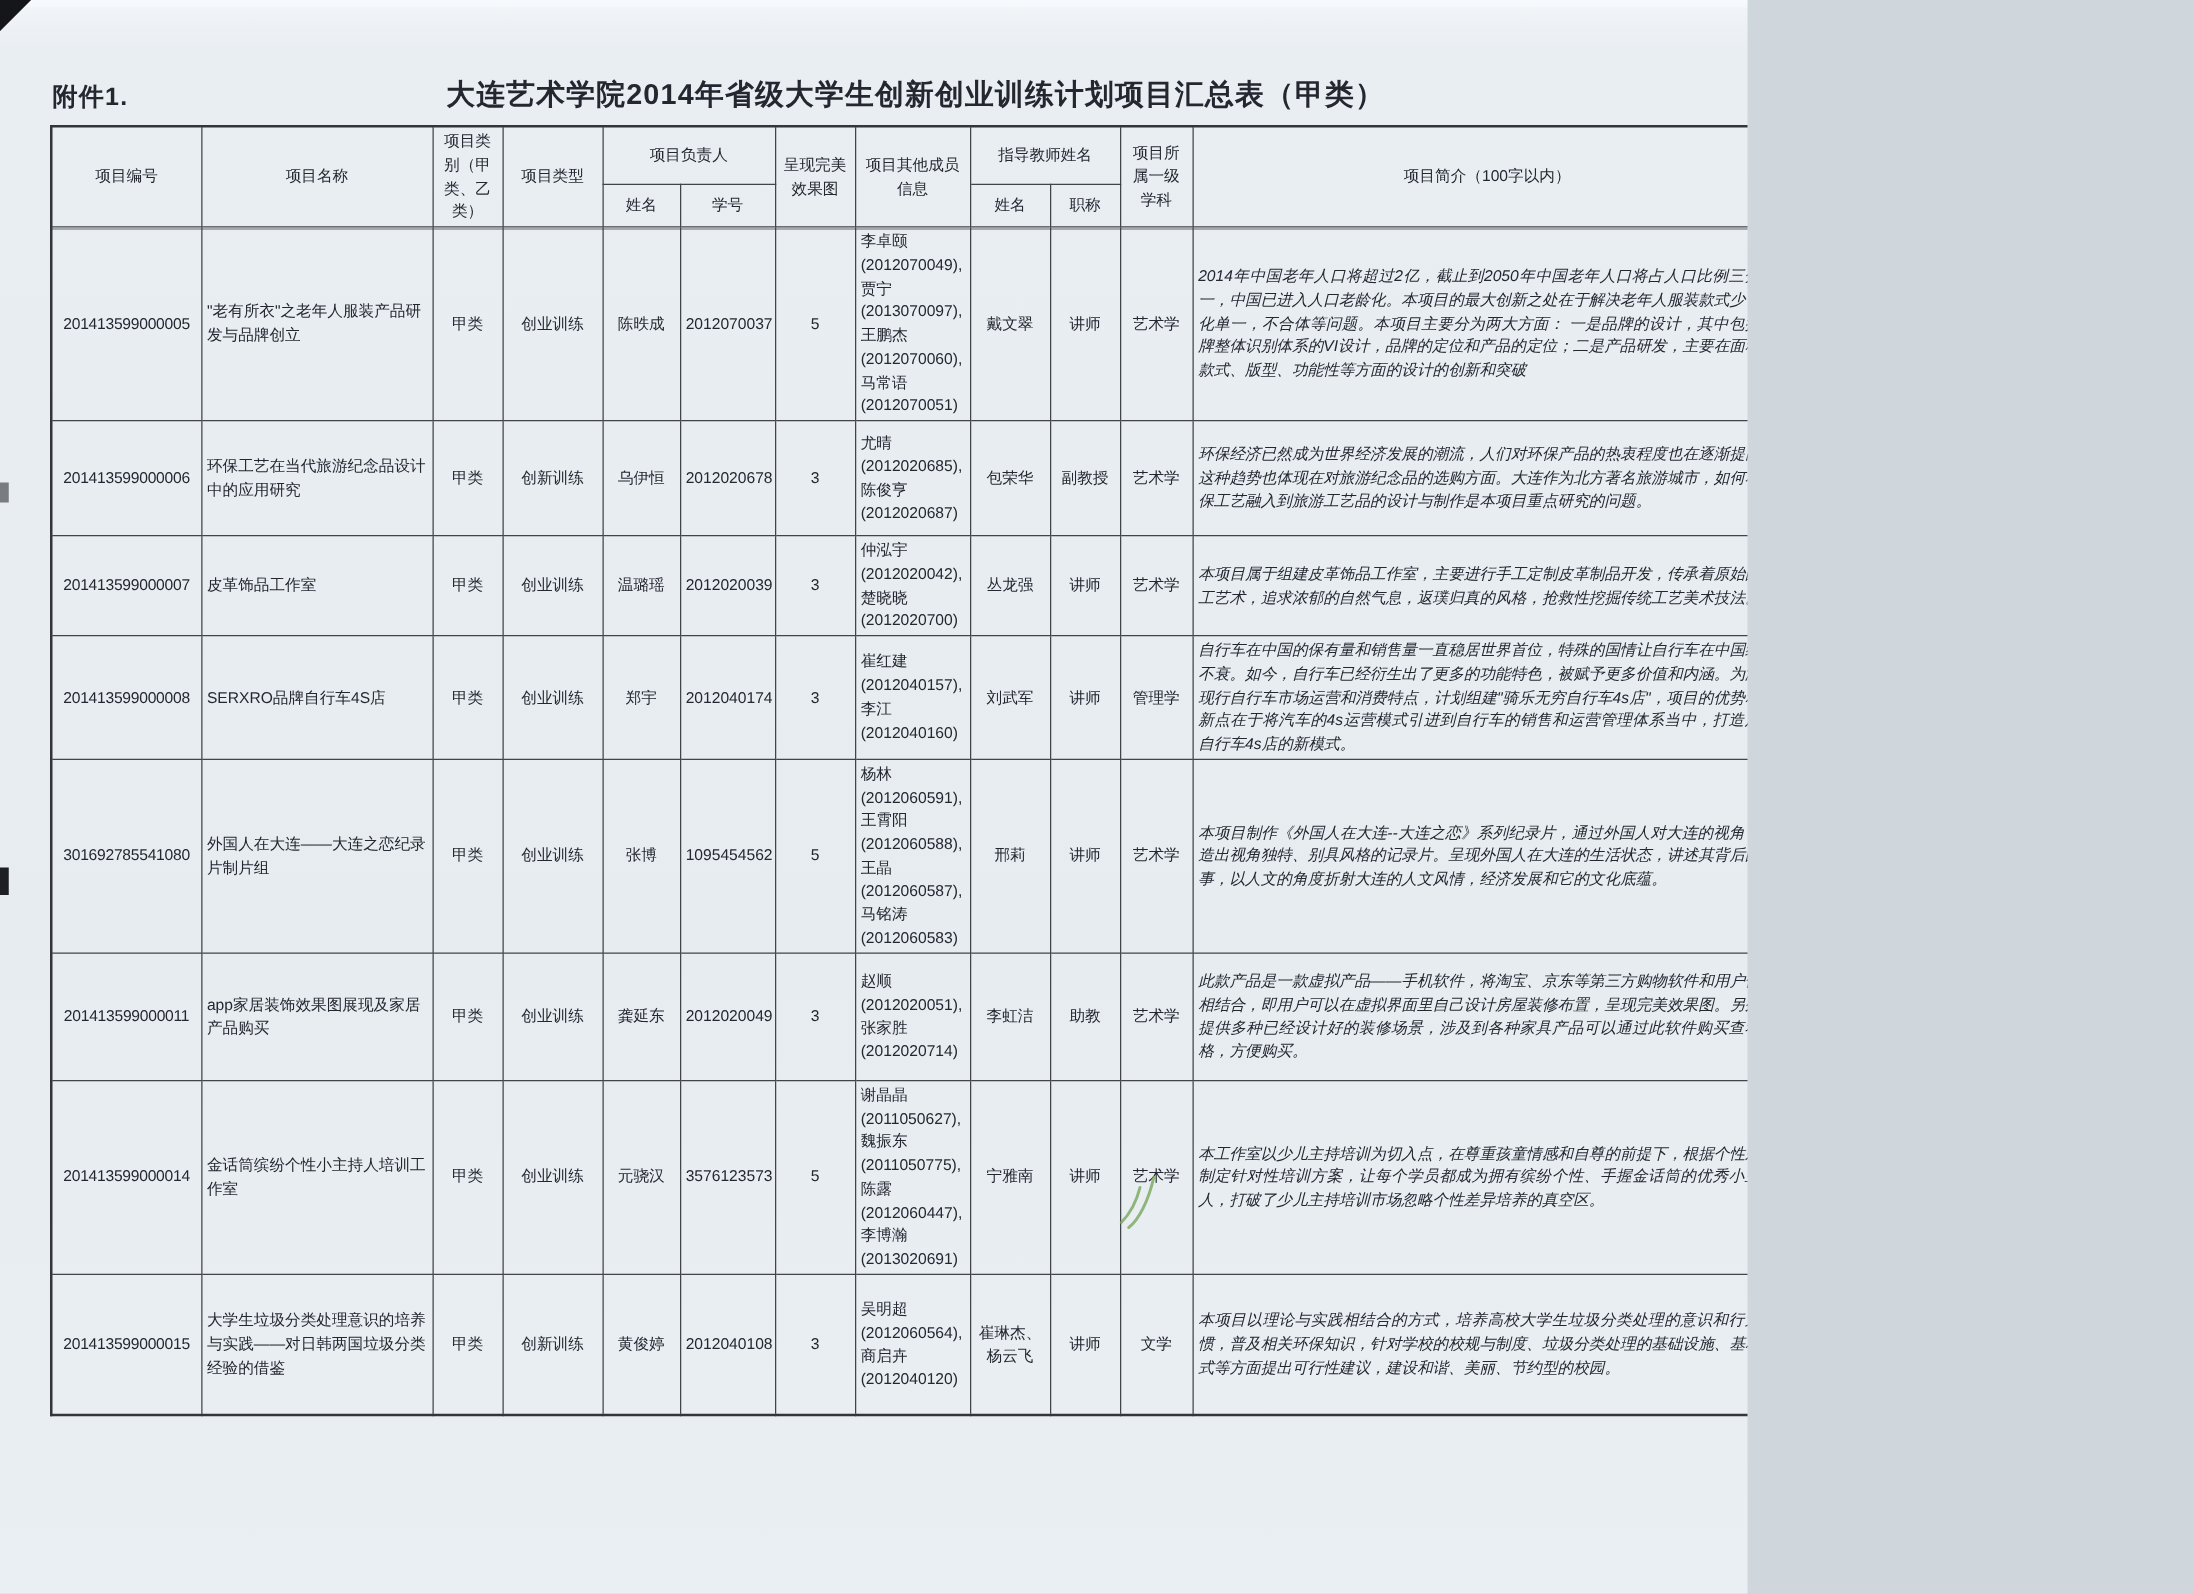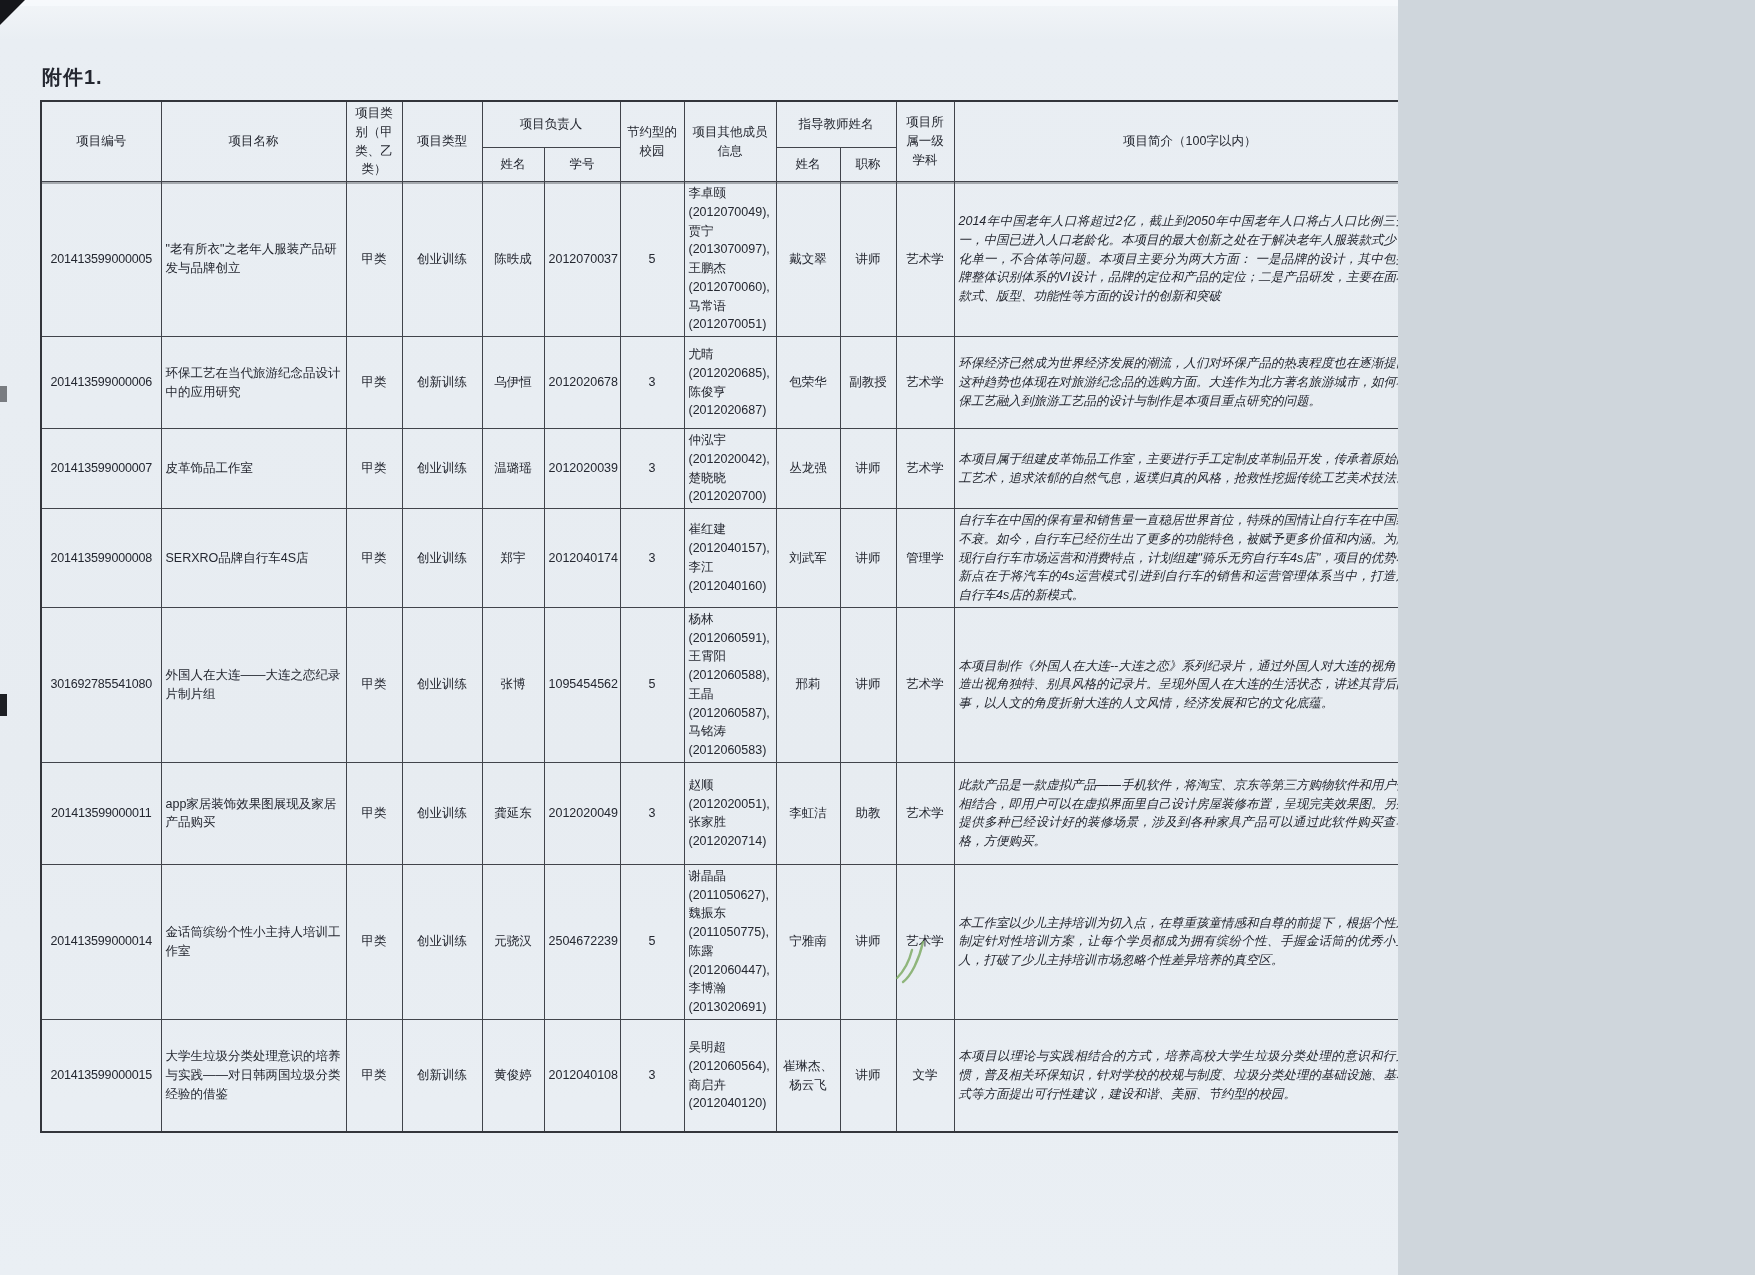--- a/index.html
+++ b/index.html
@@ -81,20 +81,21 @@
 <body>
 
 <div class="page">
   <div class="topline"></div>
   <div class="corner-mark"></div>
   <div class="edge-mark m1"></div>
   <div class="edge-mark m2"></div>
 
   <div class="headline">
     <span class="attachment">附件1.</span>
+    <h1 class="title">大连艺术学院2014年省级大学生创新创业训练计划项目汇总表（甲类）</h1>
   </div>
 
   <table class="sheet">
     <colgroup>
       <col style="width:120px">
         <col style="width:185px">
         <col style="width:56px">
         <col style="width:80px">
       <col style="width:62px">
         <col style="width:76px">
@@ -105,21 +106,21 @@
         <col style="width:58px">
         <col style="width:472px">
     </colgroup>
     <thead>
       <tr class="h1">
         <th rowspan="2">项目编号</th>
         <th rowspan="2">项目名称</th>
         <th rowspan="2">项目类别（甲类、乙类）</th>
         <th rowspan="2">项目类型</th>
         <th colspan="2">项目负责人</th>
-        <th rowspan="2">节约型的校园</th>
+        <th rowspan="2">呈现完美效果图</th>
         <th rowspan="2">项目其他成员信息</th>
         <th colspan="2">指导教师姓名</th>
         <th rowspan="2">项目所属一级学科</th>
         <th rowspan="2">项目简介（100字以内）</th>
       </tr>
       <tr class="h2">
         <th>姓名</th>
         <th>学号</th>
         <th>姓名</th>
         <th>职称</th>
@@ -235,21 +236,21 @@
           <td class="c-center">助教</td>
           <td class="c-center">艺术学</td>
           <td class="c-summary">此款产品是一款虚拟产品——手机软件，将淘宝、京东等第三方购物软件和用户体验相结合，即用户可以在虚拟界面里自己设计房屋装修布置，呈现完美效果图。另外，提供多种已经设计好的装修场景，涉及到各种家具产品可以通过此软件购买查看价格，方便购买。</td>
         </tr>
         <tr style="height: 135px;">
           <td class="c-id">201413599000014</td>
           <td class="c-name">金话筒缤纷个性小主持人培训工作室</td>
           <td class="c-center">甲类</td>
           <td class="c-center">创业训练</td>
           <td class="c-center">元骁汉</td>
-          <td class="c-center c-num">2504672239</td>
+          <td class="c-center c-num">3576123573</td>
           <td class="c-center c-num">5</td>
           <td class="c-members">谢晶晶
 (2011050627),
 魏振东
 (2011050775),
 陈露
 (2012060447),
 李博瀚
 (2013020691)</td>
           <td class="c-center c-pre">宁雅南</td>

